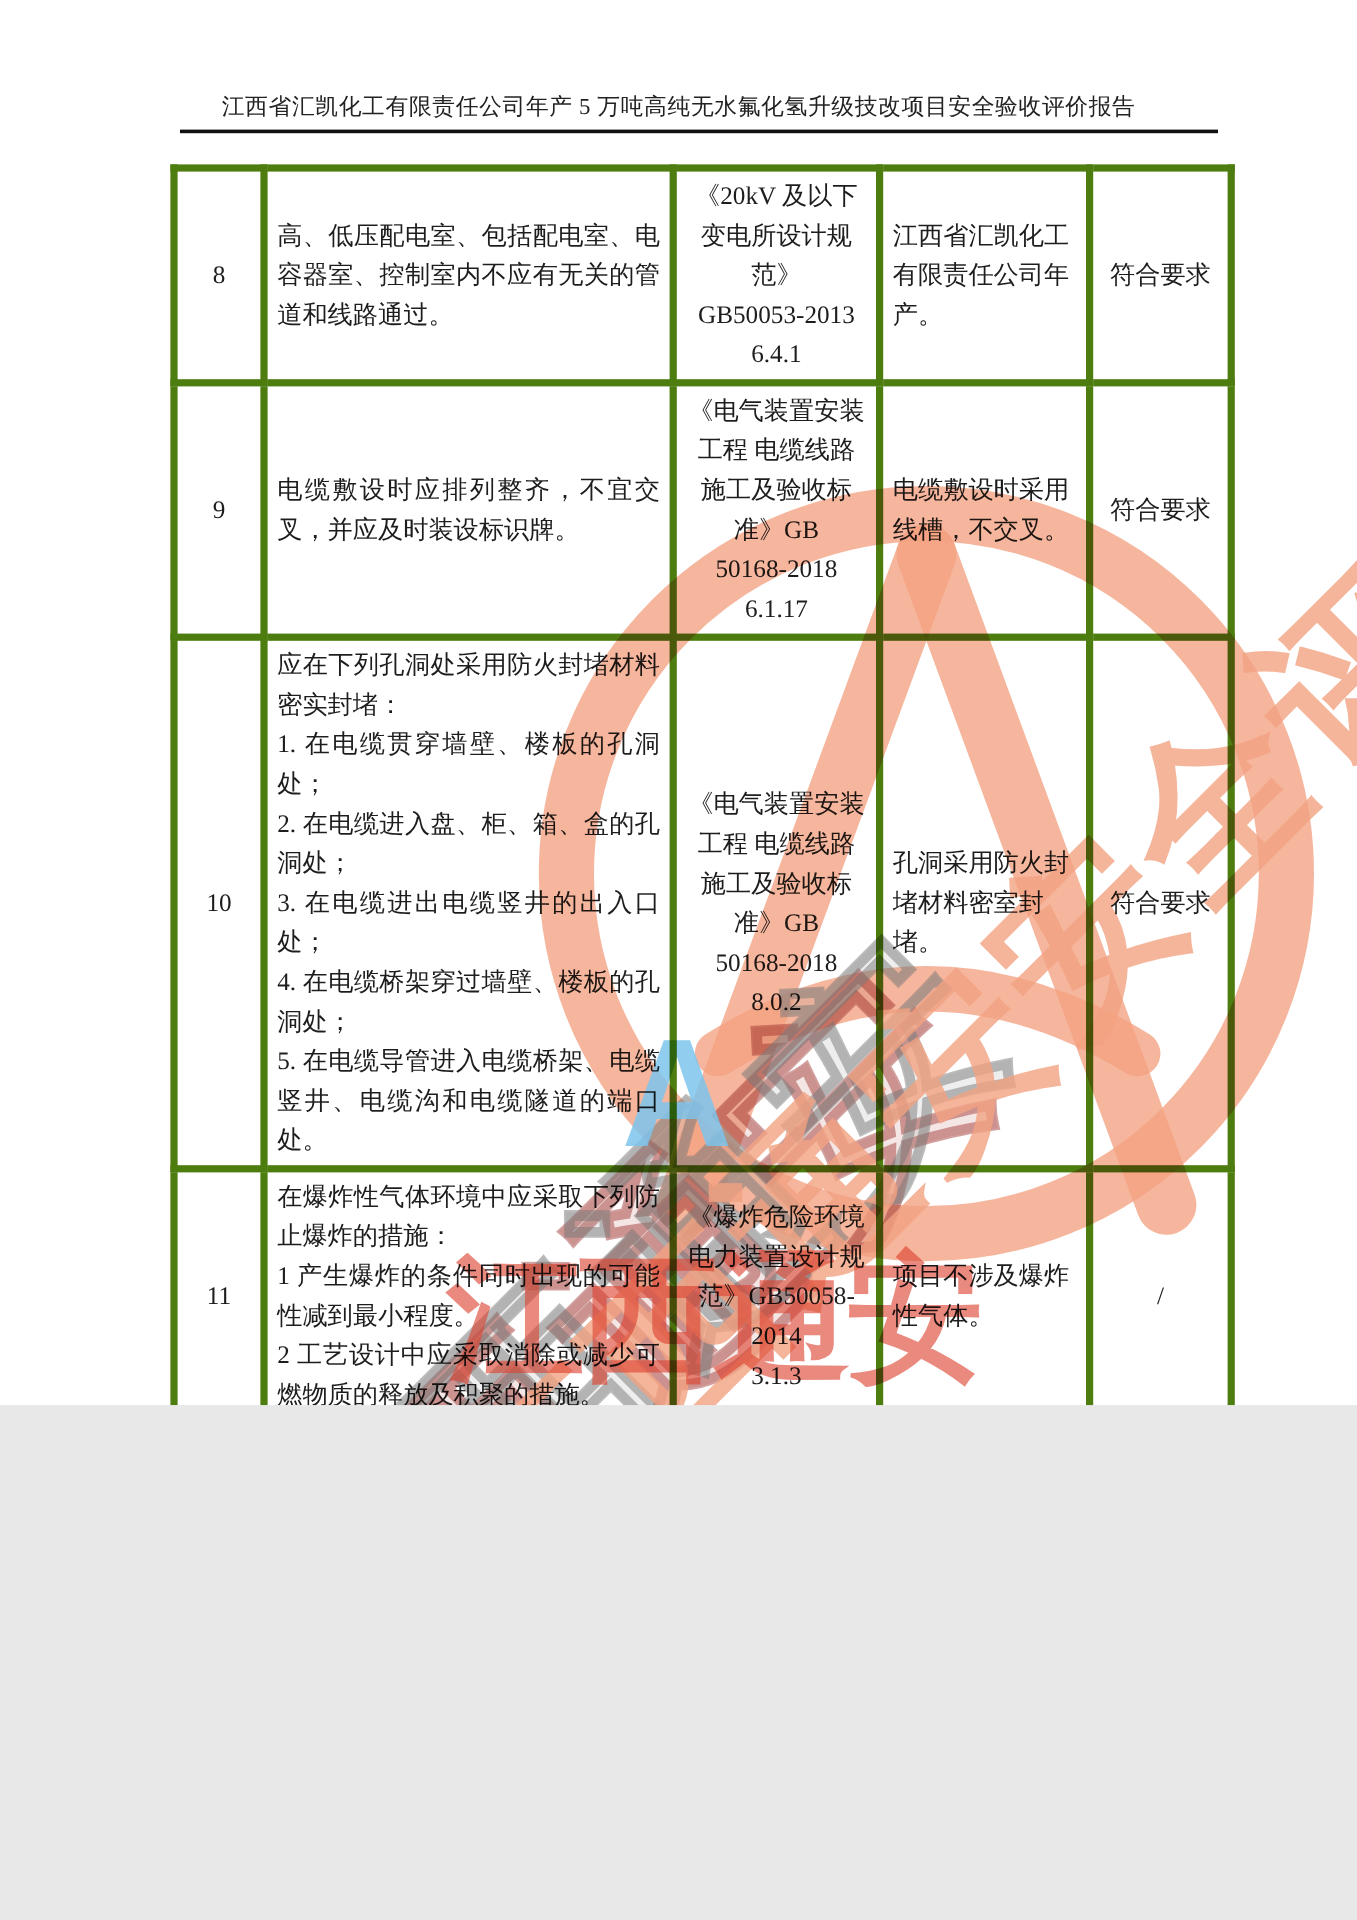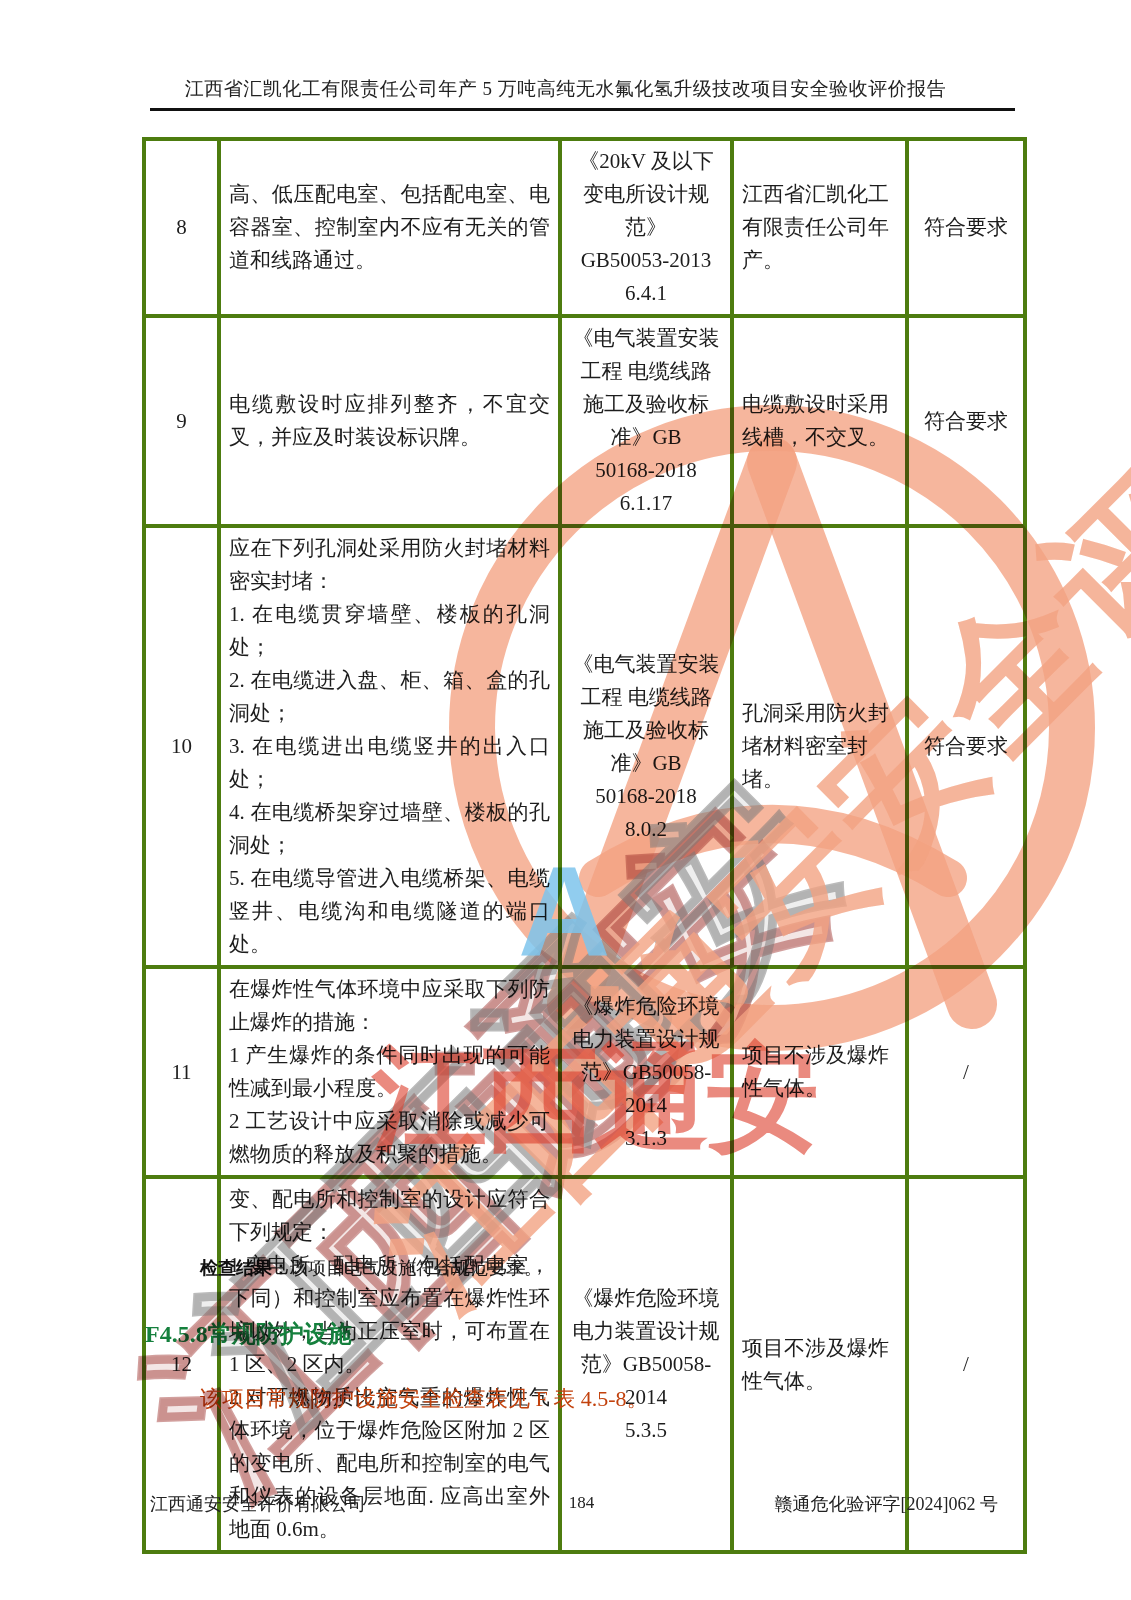--- a/index.html
+++ b/index.html
@@ -1,39 +1,39 @@
 <!DOCTYPE html>
 <html><head>
 <meta charset="utf-8">
 <style>
   html,body{margin:0;padding:0;background:#e8e8e8;}
   .page{
     position:relative;
-    width:1131px;height:1600px;
+    width:1131px;height:1171px;
     background:#ffffff;
     overflow:hidden;
     font-family:"Liberation Serif","DejaVu Serif",serif;
     color:#1d1d1d;
   }
   
   .doc-header{
     position:absolute;top:76px;left:0;width:100%;
     text-align:center;font-size:19px;letter-spacing:0.5px;color:#222;
   }
   .header-rule{
     position:absolute;top:108px;left:150px;width:865px;height:3px;
     background:#111;
   }
   
   table.check{
     position:absolute;top:137px;left:142px;
     width:881px;border-collapse:collapse;table-layout:fixed;
   }
   table.check td{
-    border:4px solid #4d7c0f;
+    border:6px solid #4d7c0f;
     vertical-align:middle;
     font-size:21px;line-height:33px;color:#1d1d1d;
     padding:4px 8px;
     overflow:hidden;
   }
   td.c-no{text-align:center;font-size:20px;font-family:"Liberation Serif","DejaVu Serif",serif;}
   td.c-content{text-align:justify;white-space:pre-wrap;padding:4px 10px;}
   td.c-basis{text-align:center;white-space:pre-wrap;font-size:20px;padding:4px 5px;}
   td.c-actual{text-align:left;padding:4px 12px;}
   td.c-conclusion{text-align:center;}

